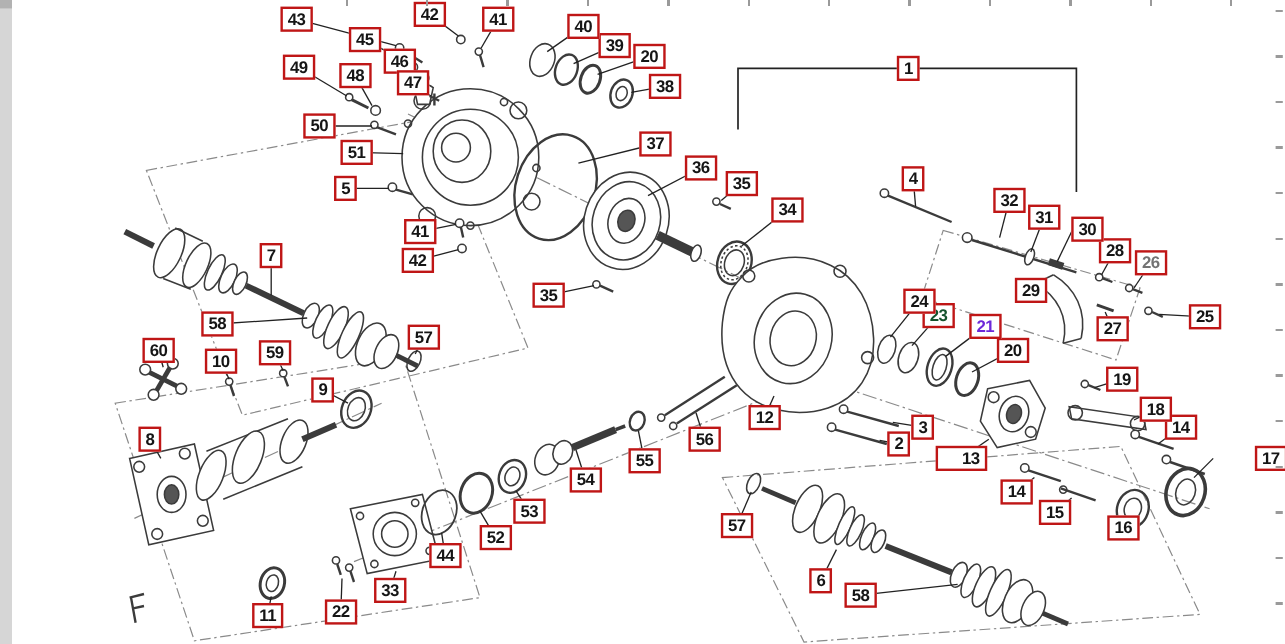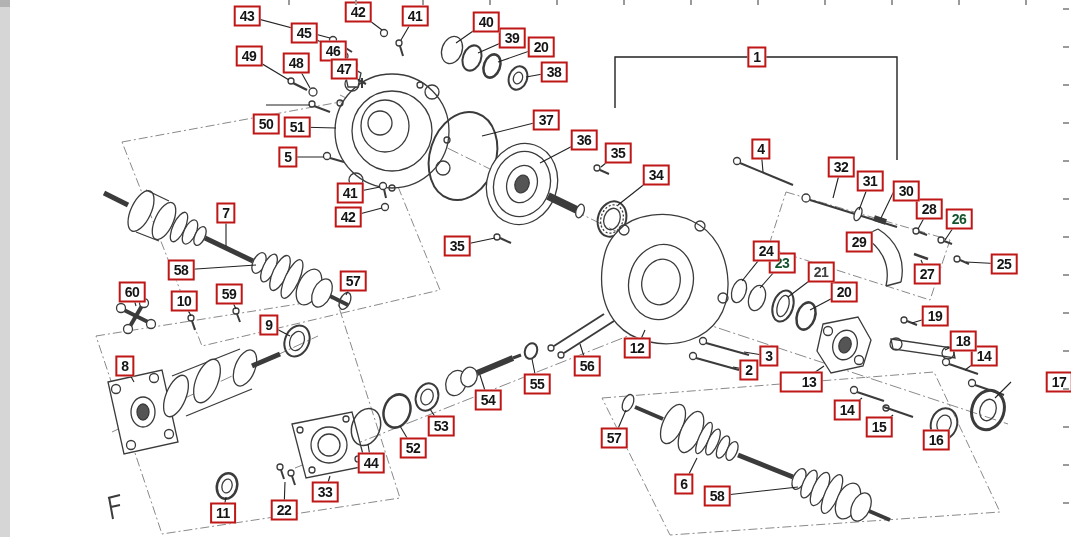--- a/index.html
+++ b/index.html
@@ -395,26 +395,26 @@
       <div class="callout" style="left: 801px; top: 382px; border-color: rgb(191, 22, 22); color: rgb(21, 21, 21); padding-left: 20px;">13</div>
       <div class="callout" style="left: 984px; top: 356px; border-color: rgb(191, 22, 22); color: rgb(21, 21, 21);">14</div>
       <div class="callout" style="left: 847px; top: 410px; border-color: rgb(191, 22, 22); color: rgb(21, 21, 21);">14</div>
       <div class="callout" style="left: 879px; top: 427px; border-color: rgb(191, 22, 22); color: rgb(21, 21, 21);">15</div>
       <div class="callout" style="left: 936px; top: 440px; border-color: rgb(191, 22, 22); color: rgb(21, 21, 21);">16</div>
       <div class="callout" style="left: 1011px; top: 382px; border-color: rgb(191, 22, 22); color: rgb(21, 21, 21); margin-left: 48px;">17</div>
       <div class="callout" style="left: 963px; top: 341px; border-color: rgb(191, 22, 22); color: rgb(21, 21, 21);">18</div>
       <div class="callout" style="left: 935px; top: 316px; border-color: rgb(191, 22, 22); color: rgb(21, 21, 21);">19</div>
       <div class="callout" style="left: 541px; top: 47px; border-color: rgb(191, 22, 22); color: rgb(21, 21, 21);">20</div>
       <div class="callout" style="left: 844px; top: 292px; border-color: rgb(191, 22, 22); color: rgb(21, 21, 21);">20</div>
-      <div class="callout" style="left: 821px; top: 272px; border-color: rgb(191, 22, 22); color: #404040;">21</div>
+      <div class="callout" style="left: 821px; top: 272px; border-color: rgb(191, 22, 22); color: #6d28d9;">21</div>
       <div class="callout" style="left: 284px; top: 510px; border-color: rgb(191, 22, 22); color: rgb(21, 21, 21);">22</div>
       <div class="callout" style="left: 782px; top: 263px; border-color: rgb(191, 22, 22); color: #14532d;">23</div>
       <div class="callout" style="left: 766px; top: 251px; border-color: rgb(191, 22, 22); color: rgb(21, 21, 21);">24</div>
       <div class="callout" style="left: 1004px; top: 264px; border-color: rgb(191, 22, 22); color: rgb(21, 21, 21);">25</div>
-      <div class="callout" style="left: 959px; top: 219px; border-color: rgb(191, 22, 22); color: #14532d;">26</div>
+      <div class="callout" style="left: 959px; top: 219px; border-color: rgb(191, 22, 22); color: #737373;">26</div>
       <div class="callout" style="left: 927px; top: 274px; border-color: rgb(191, 22, 22); color: rgb(21, 21, 21);">27</div>
       <div class="callout" style="left: 929px; top: 209px; border-color: rgb(191, 22, 22); color: rgb(21, 21, 21);">28</div>
       <div class="callout" style="left: 859px; top: 242px; border-color: rgb(191, 22, 22); color: rgb(21, 21, 21);">29</div>
       <div class="callout" style="left: 894px; top: 191px; border-color: rgb(191, 22, 22); color: rgb(21, 21, 21); margin-left: 12px;">30</div>
       <div class="callout" style="left: 870px; top: 181px; border-color: rgb(191, 22, 22); color: rgb(21, 21, 21);">31</div>
       <div class="callout" style="left: 841px; top: 167px; border-color: rgb(191, 22, 22); color: rgb(21, 21, 21);">32</div>
       <div class="callout" style="left: 325px; top: 492px; border-color: rgb(191, 22, 22); color: rgb(21, 21, 21);">33</div>
       <div class="callout" style="left: 656px; top: 175px; border-color: rgb(191, 22, 22); color: rgb(21, 21, 21);">34</div>
       <div class="callout" style="left: 618px; top: 153px; border-color: rgb(191, 22, 22); color: rgb(21, 21, 21);">35</div>
       <div class="callout" style="left: 457px; top: 246px; border-color: rgb(191, 22, 22); color: rgb(21, 21, 21);">35</div>
@@ -427,21 +427,21 @@
       <div class="callout" style="left: 350px; top: 193px; border-color: rgb(191, 22, 22); color: rgb(21, 21, 21);">41</div>
       <div class="callout" style="left: 358px; top: 12px; border-color: rgb(191, 22, 22); color: rgb(21, 21, 21);">42</div>
       <div class="callout" style="left: 348px; top: 217px; border-color: rgb(191, 22, 22); color: rgb(21, 21, 21);">42</div>
       <div class="callout" style="left: 247px; top: 16px; border-color: rgb(191, 22, 22); color: rgb(21, 21, 21);">43</div>
       <div class="callout" style="left: 371px; top: 463px; border-color: rgb(191, 22, 22); color: rgb(21, 21, 21);">44</div>
       <div class="callout" style="left: 304px; top: 33px; border-color: rgb(191, 22, 22); color: rgb(21, 21, 21);">45</div>
       <div class="callout" style="left: 333px; top: 51px; border-color: rgb(191, 22, 22); color: rgb(21, 21, 21);">46</div>
       <div class="callout" style="left: 344px; top: 69px; border-color: rgb(191, 22, 22); color: rgb(21, 21, 21);">47</div>
       <div class="callout" style="left: 296px; top: 63px; border-color: rgb(191, 22, 22); color: rgb(21, 21, 21);">48</div>
       <div class="callout" style="left: 249px; top: 56px; border-color: rgb(191, 22, 22); color: rgb(21, 21, 21);">49</div>
-      <div class="callout" style="left: 266px; top: 105px; border-color: rgb(191, 22, 22); color: rgb(21, 21, 21); margin-top: 19px;">50</div>
+      <div class="callout" style="left: 266px; top: 105px; border-color: rgb(191, 22, 22); color: rgb(21, 21, 21);">50</div>
       <div class="callout" style="left: 297px; top: 127px; border-color: rgb(191, 22, 22); color: rgb(21, 21, 21);">51</div>
       <div class="callout" style="left: 413px; top: 448px; border-color: rgb(191, 22, 22); color: rgb(21, 21, 21);">52</div>
       <div class="callout" style="left: 441px; top: 426px; border-color: rgb(191, 22, 22); color: rgb(21, 21, 21);">53</div>
       <div class="callout" style="left: 488px; top: 400px; border-color: rgb(191, 22, 22); color: rgb(21, 21, 21);">54</div>
       <div class="callout" style="left: 537px; top: 384px; border-color: rgb(191, 22, 22); color: rgb(21, 21, 21);">55</div>
       <div class="callout" style="left: 587px; top: 366px; border-color: rgb(191, 22, 22); color: rgb(21, 21, 21);">56</div>
       <div class="callout" style="left: 353px; top: 281px; border-color: rgb(191, 22, 22); color: rgb(21, 21, 21);">57</div>
       <div class="callout" style="left: 614px; top: 438px; border-color: rgb(191, 22, 22); color: rgb(21, 21, 21);">57</div>
       <div class="callout" style="left: 181px; top: 270px; border-color: rgb(191, 22, 22); color: rgb(21, 21, 21);">58</div>
       <div class="callout" style="left: 717px; top: 496px; border-color: rgb(191, 22, 22); color: rgb(21, 21, 21);">58</div>

